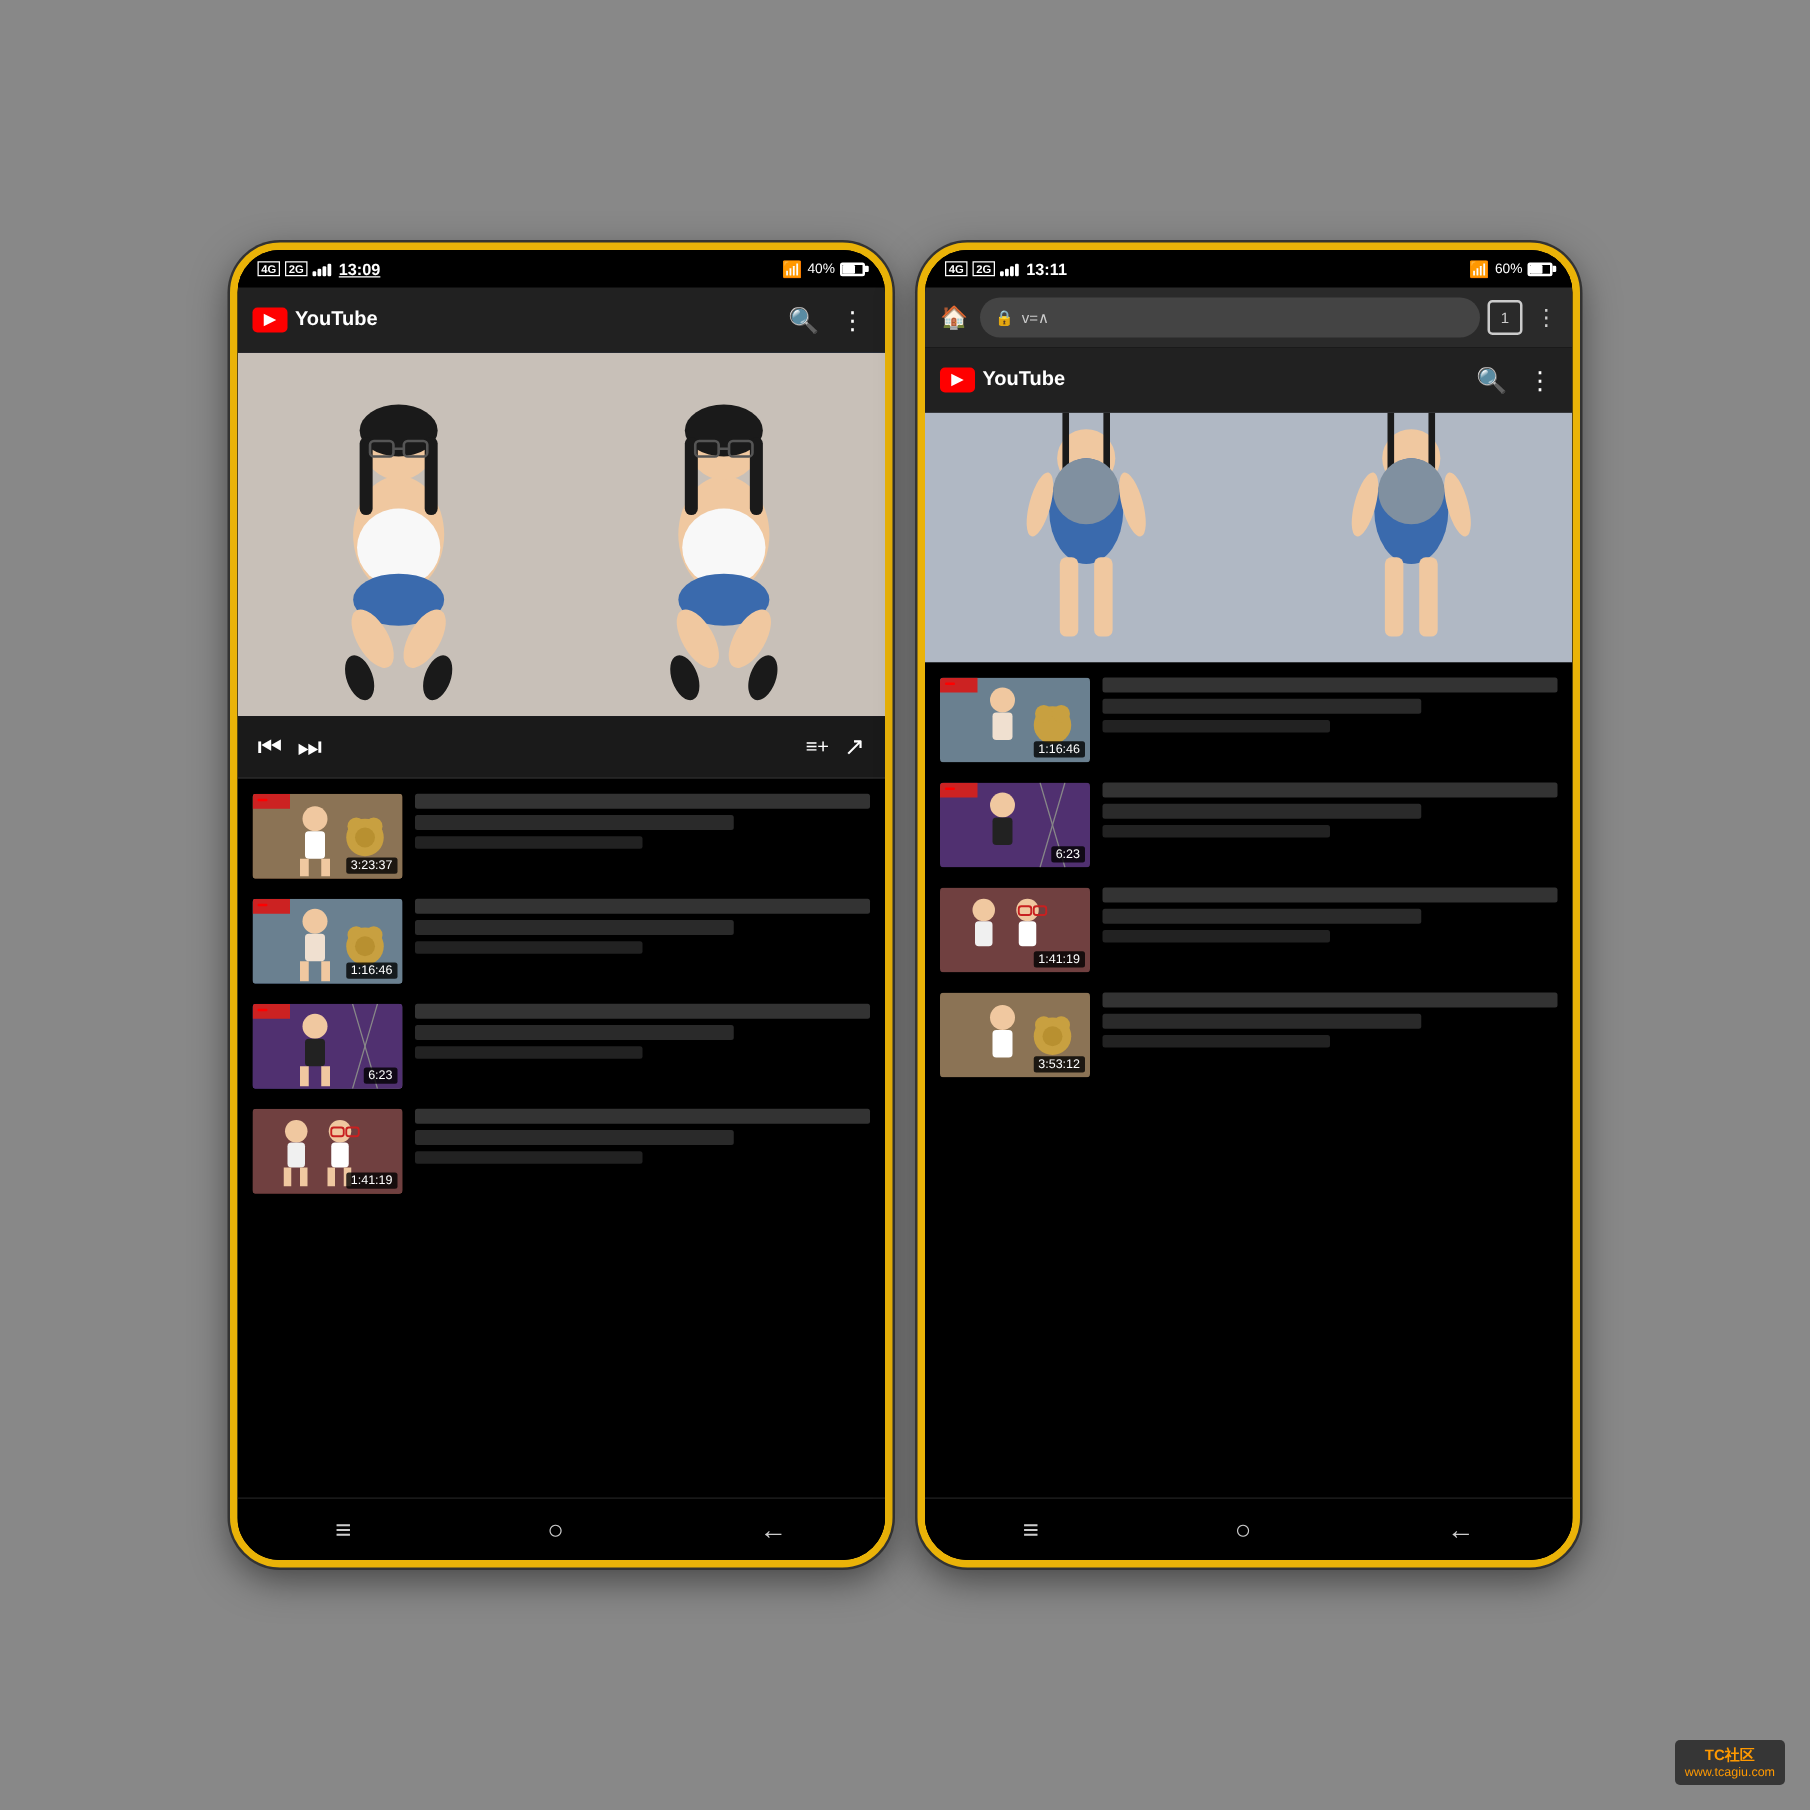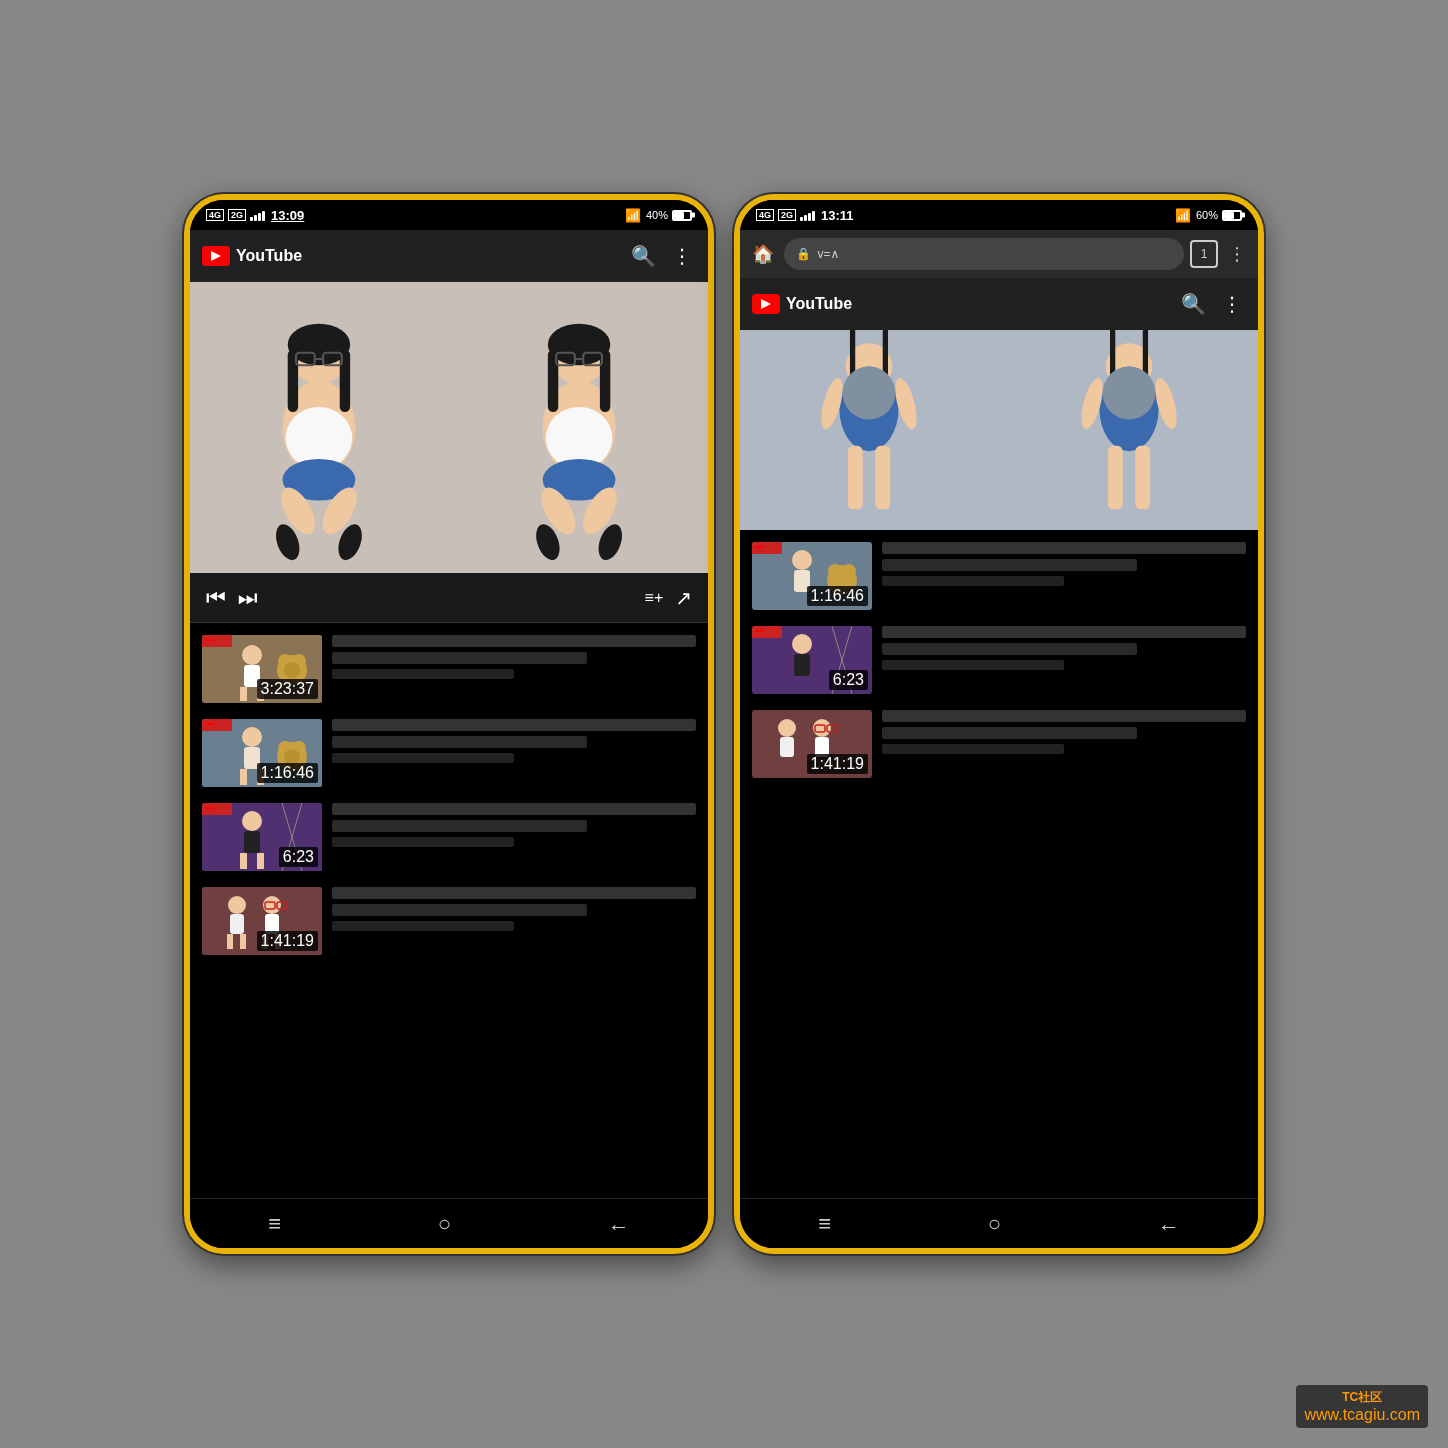--- a/index.html
+++ b/index.html
@@ -282,21 +282,21 @@
     .thumb-bg {
       width: 100%;
       height: 100%;
     }
     .thumb-duration {
       position: absolute;
       bottom: 4px;
       right: 4px;
       background: rgba(0,0,0,0.8);
       color: #fff;
-      font-size: 16px;
+      font-size: 10px;
       padding: 1px 4px;
       border-radius: 2px;
     }
     .thumb-live-badge {
       position: absolute;
       top: 4px;
       left: 4px;
       background: #FF0000;
       color: #fff;
       font-size: 8px;
@@ -748,31 +748,52 @@
             </div>
             <div class="thumb-duration">1:41:19</div>
           </div>
           <div class="video-info">
             <div class="video-title-blurred"></div>
             <div class="video-title-blurred-2"></div>
             <div class="video-meta-blurred"></div>
           </div>
         </div>
 
+        <div class="video-item">
+          <div class="video-thumb">
+            <div class="thumb-bg" style="position:relative;width:100%;height:100%;">
+              <svg width="100%" height="100%" viewBox="0 0 120 68" preserveAspectRatio="xMidYMid slice">
+                <rect width="120" height="68" fill="#8b7355"></rect>
+                <circle cx="50" cy="20" r="10" fill="#f0c8a0"></circle>
+                <rect x="42" y="30" width="16" height="22" rx="3" fill="#fff"></rect>
+                <circle cx="90" cy="35" r="15" fill="#c8a040"></circle>
+                <circle cx="83" cy="26" r="7" fill="#c8a040"></circle>
+                <circle cx="97" cy="26" r="7" fill="#c8a040"></circle>
+                <circle cx="90" cy="35" r="8" fill="#b89030"></circle>
+              </svg>
+            </div>
+            <div class="thumb-duration">3:53:12</div>
+          </div>
+          <div class="video-info">
+            <div class="video-title-blurred"></div>
+            <div class="video-title-blurred-2"></div>
+            <div class="video-meta-blurred"></div>
+          </div>
+        </div>
 
       </div>
 
       <div class="nav-bar">
         <span class="nav-btn">≡</span>
         <span class="nav-btn">○</span>
         <span class="nav-btn">←</span>
       </div>
 
     </div>
   </div>
 </div>
 
 <div class="watermark">
   <div style="display:flex;flex-direction:column;align-items:center;background:rgba(0,0,0,0.6);padding:4px 8px;border-radius:4px;">
     <span style="color:#f90;font-size:12px;font-weight:bold;">TC社区</span>
-    <span style="color:#f90;font-size:16px;">www.tcagiu.com</span>
+    <span style="color:#f90;font-size:10px;">www.tcagiu.com</span>
   </div>
 </div>
 
 </body></html>

